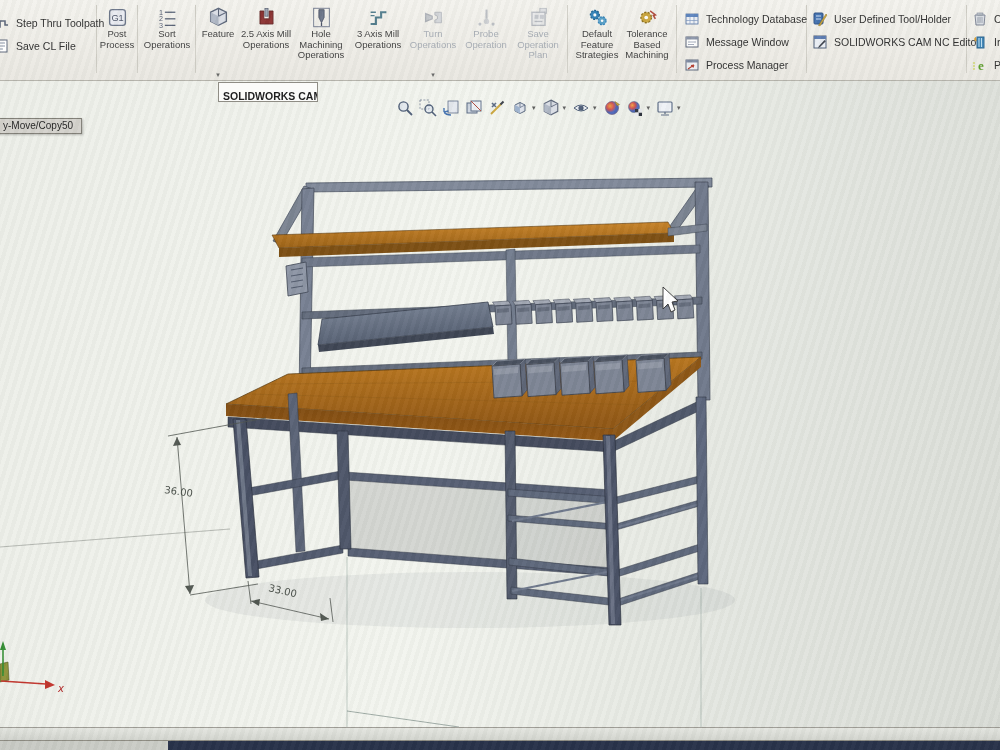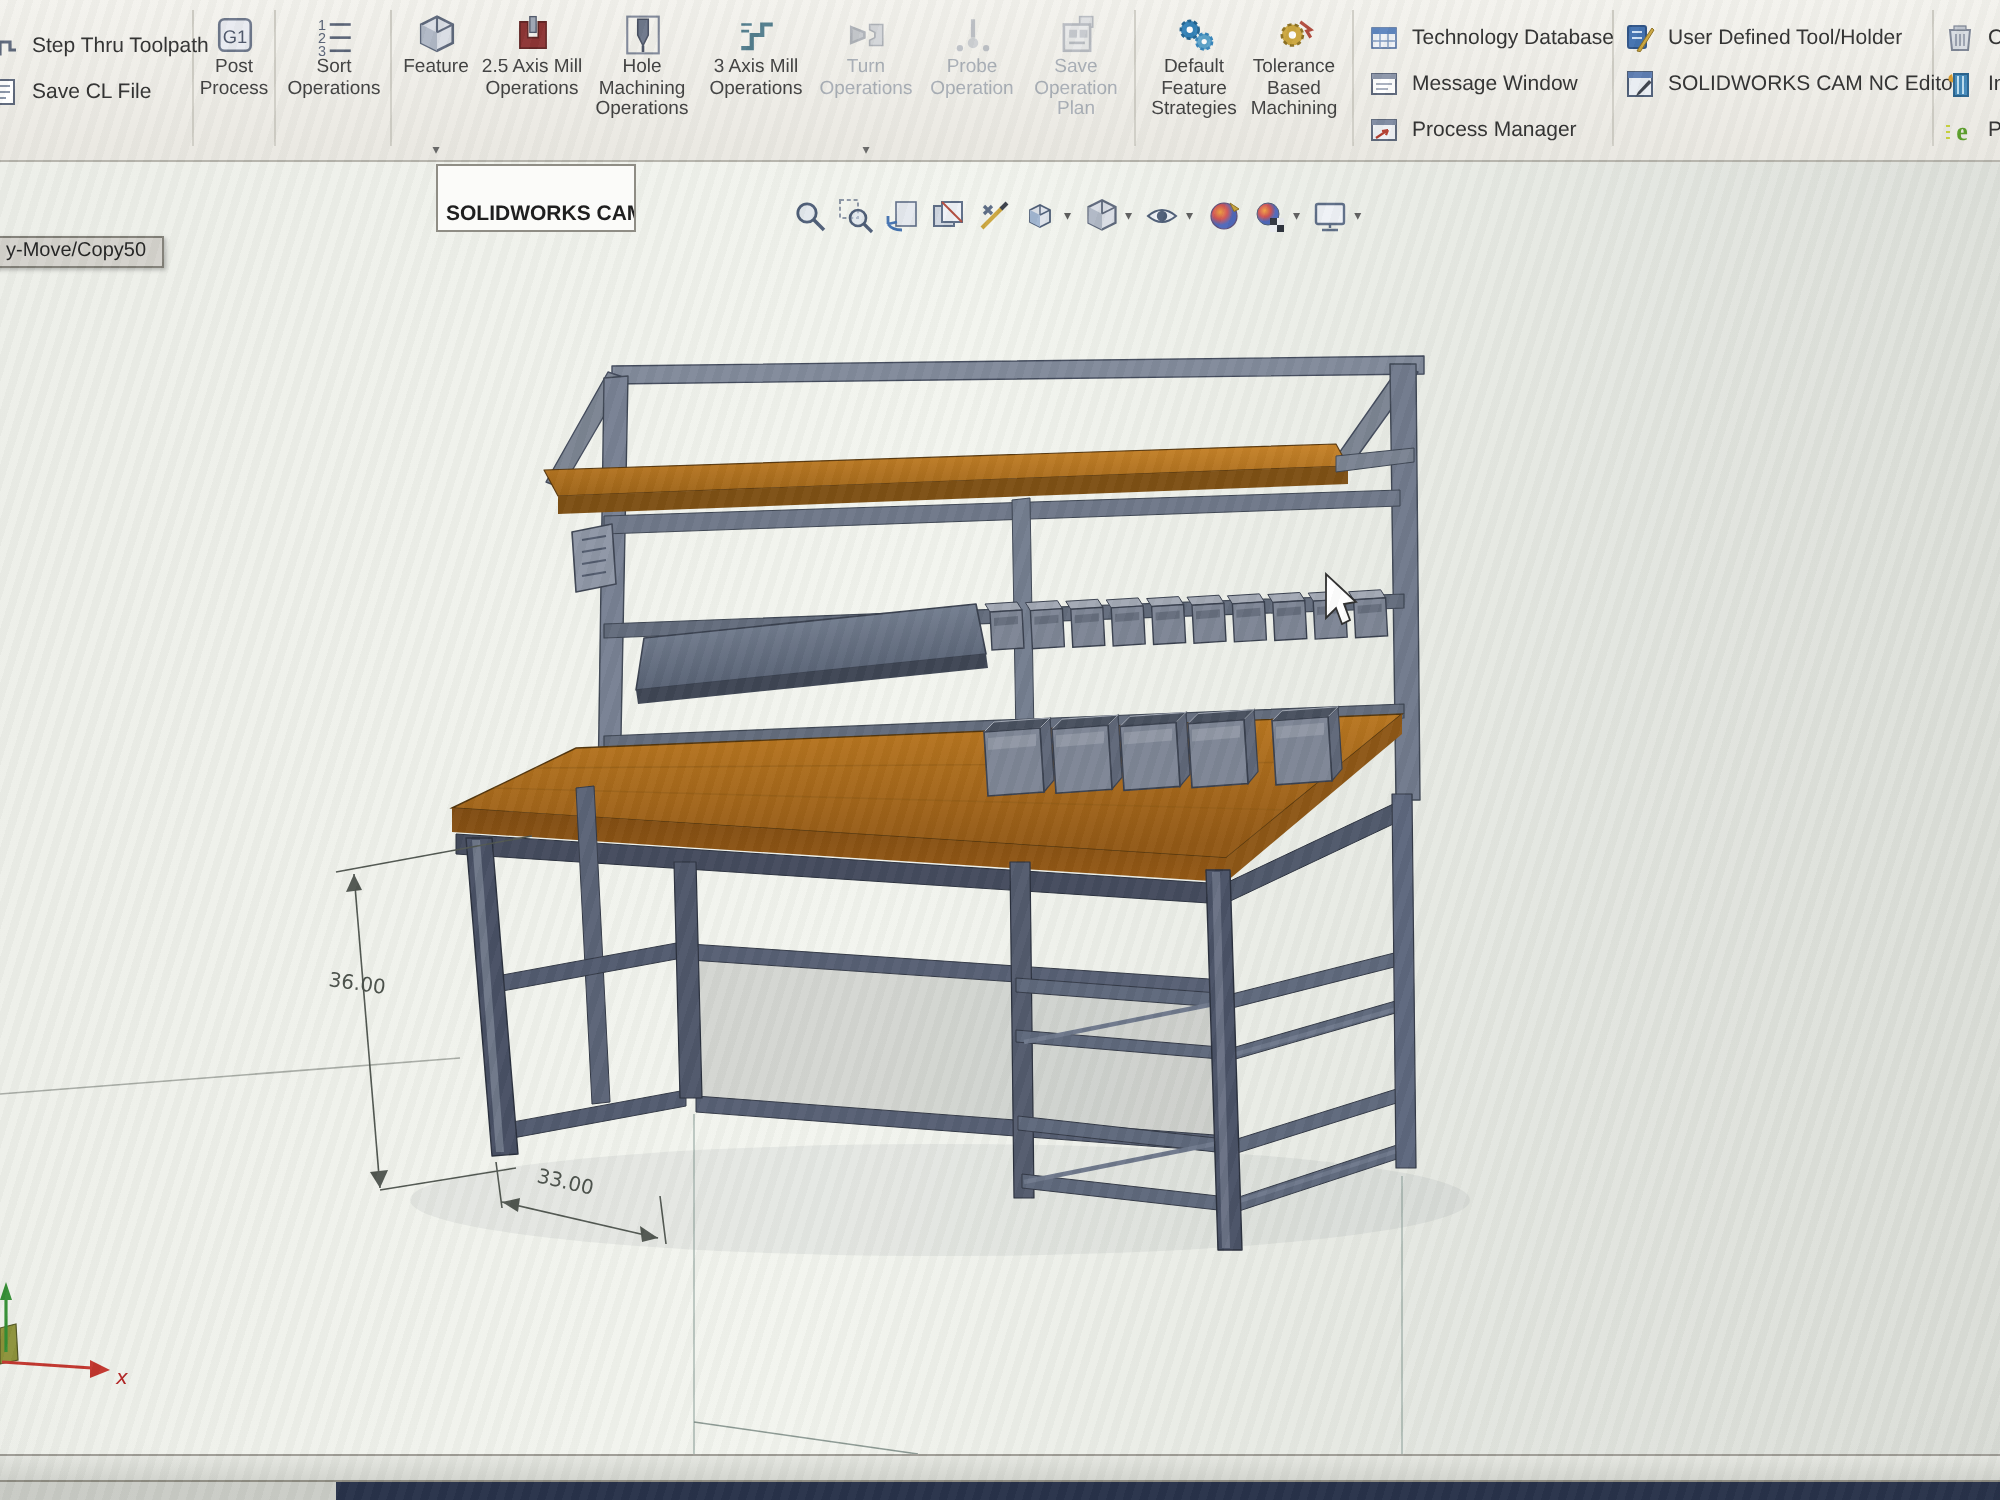--- a/index.html
+++ b/index.html
@@ -21,21 +21,21 @@
 .sic{width:16px;height:16px;flex:0 0 16px}
 .lstack{left:0;top:11px}
 .lstack .sic{margin-left:-6px}
 .rclip{left:972px;width:28px;overflow:hidden}
 .rclip .srow{width:60px}
 
 
 .tabs{position:absolute;top:82px;left:0;width:1000px;height:21px}
 .tab{position:absolute;top:0;height:19px;border:1px solid #8f8d85;
  background:linear-gradient(#dddbd4,#cdcbc4);font-size:10.5px;line-height:17px;
- text-align:center;color:#1f1f1f;white-space:nowrap;overflow:hidden;padding:16px 4px}
+ text-align:center;color:#1f1f1f;white-space:nowrap;overflow:hidden;padding:5px 4px}
 .tab.active{background:#fbfbf9;font-weight:bold;height:20px;z-index:2}
 
 
 .viewport{position:absolute;top:81px;left:0;width:1000px;height:669px;
  background:linear-gradient(100deg,#eceee8 0%,#f2f4ee 45%,#e1e4de 78%,#d9dcd6 100%)}
 .headsup{position:absolute;left:396px;top:18px;display:flex;align-items:center;gap:5px}
 .hicon{width:18px;height:18px;flex:0 0 18px}
 .hcaret{font-size:7px;color:#5a5a5a;margin:0 1px 0 -2px}
 .sel-label{position:absolute;left:-6px;top:37px;background:#d3d1cb;border:1px solid #7e7c74;
  font-size:10px;padding:1px 8px 2px;color:#1d1d1d;box-shadow:1px 1px 2px rgba(0,0,0,.25)}

